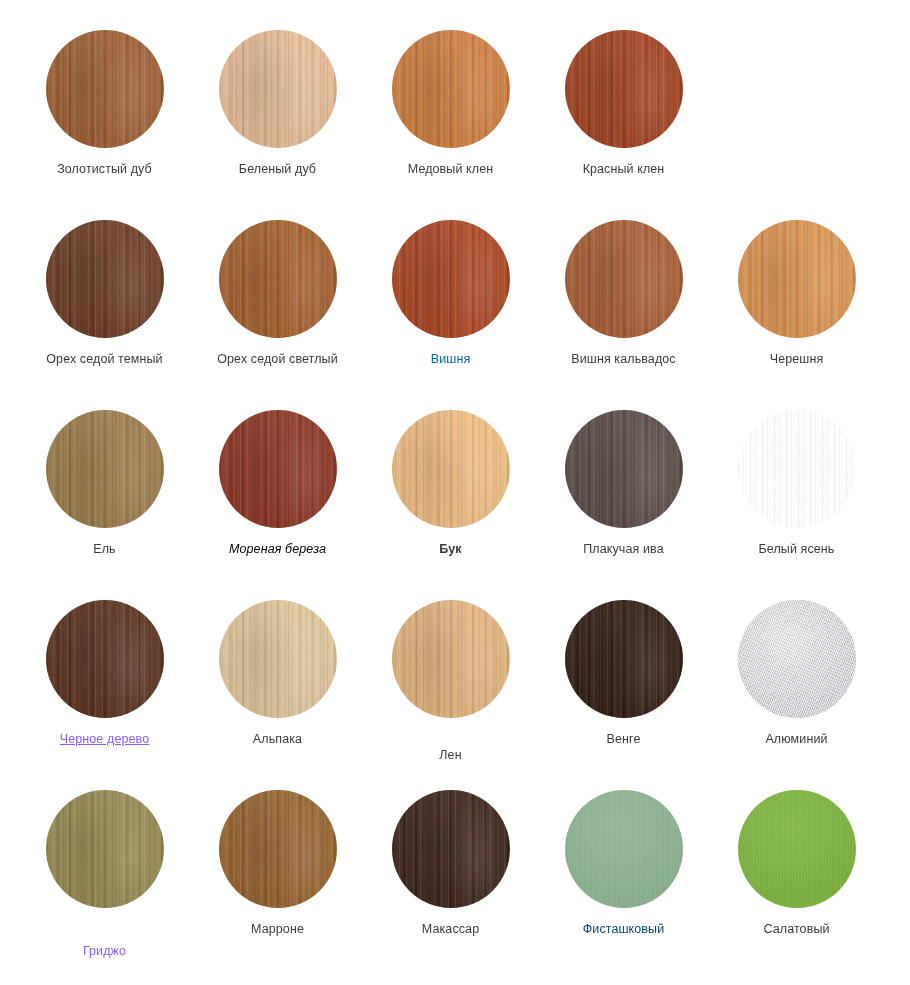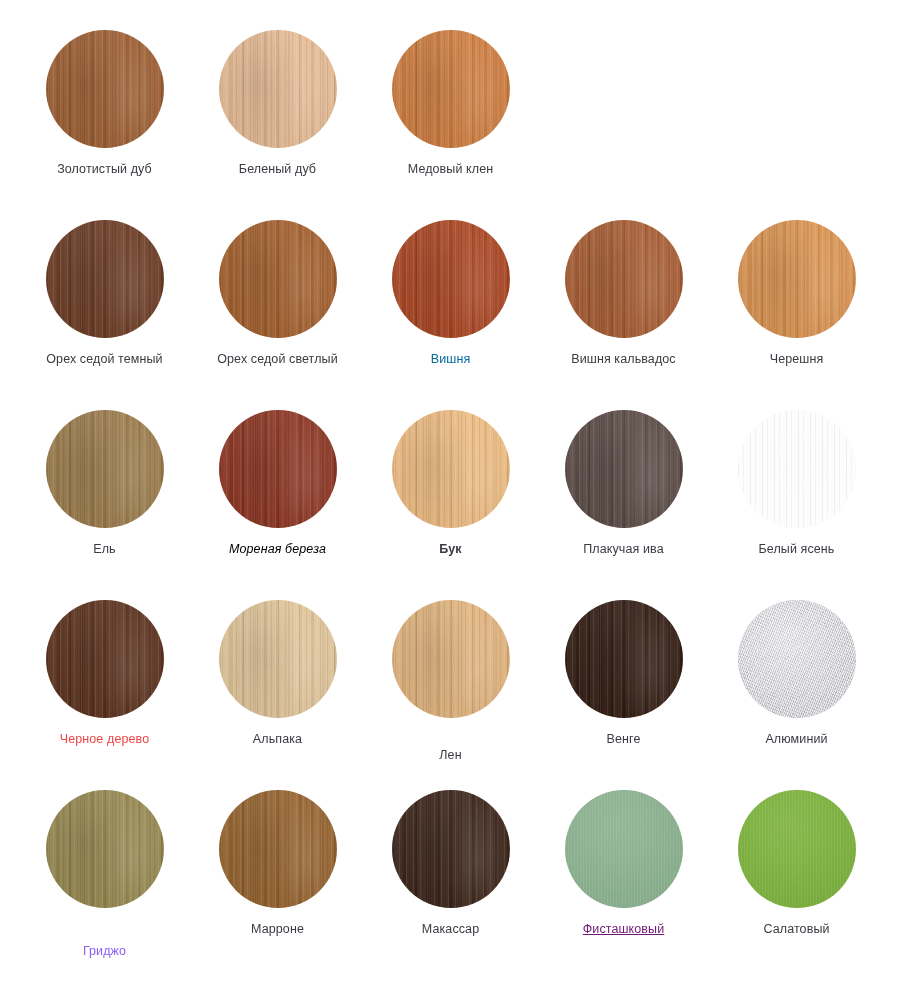--- a/index.html
+++ b/index.html
@@ -139,20 +139,26 @@
           <span class="grain"></span>
         </div>
       <div class="swatch-label" style="color: rgb(58, 58, 66);">Беленый дуб</div>
     </div>
     <div class="swatch-cell">
       <div class="swatch-disc" style="background-color: rgb(208, 125, 62);">
           <span class="grain"></span>
         </div>
       <div class="swatch-label" style="color: rgb(58, 58, 66);">Медовый клен</div>
     </div>
+    <div class="swatch-cell">
+      <div class="swatch-disc" style="background-color: rgb(162, 65, 30);">
+          <span class="grain"></span>
+        </div>
+      <div class="swatch-label" style="color: rgb(58, 58, 66);">Красный клен</div>
+    </div>
   </div>
 
   <div class="swatch-row">
     <div class="swatch-cell">
       <div class="swatch-disc" style="background-color: rgb(107, 58, 34);">
           <span class="grain"></span>
         </div>
       <div class="swatch-label" style="color: rgb(58, 58, 66);">Орех седой темный</div>
     </div>
     <div class="swatch-cell">
@@ -212,21 +218,21 @@
         </div>
       <div class="swatch-label" style="color: rgb(58, 58, 66);">Белый ясень</div>
     </div>
   </div>
 
   <div class="swatch-row">
     <div class="swatch-cell">
       <div class="swatch-disc" style="background-color: rgb(90, 47, 27);">
           <span class="grain"></span>
         </div>
-      <div class="swatch-label" style="color: #ef4444;">Черное дерево</div>
+      <div class="swatch-label" style="color: #8b5cf6; text-decoration: underline;">Черное дерево</div>
     </div>
     <div class="swatch-cell">
       <div class="swatch-disc" style="background-color: rgb(226, 198, 154);">
           <span class="grain"></span>
         </div>
       <div class="swatch-label" style="color: rgb(58, 58, 66);">Альпака</div>
     </div>
     <div class="swatch-cell">
       <div class="swatch-disc" style="background-color: rgb(227, 180, 125);">
           <span class="grain"></span>
@@ -263,21 +269,21 @@
     <div class="swatch-cell">
       <div class="swatch-disc" style="background-color: rgb(58, 34, 23);">
           <span class="grain"></span>
         </div>
       <div class="swatch-label" style="color: rgb(58, 58, 66);">Макассар</div>
     </div>
     <div class="swatch-cell">
       <div class="swatch-disc" style="background-color: rgb(140, 180, 145);">
           <span class="grain solid"></span>
         </div>
-      <div class="swatch-label" style="color: #701a75; text-decoration: underline;">Фисташковый</div>
+      <div class="swatch-label" style="color: #0c4a6e;">Фисташковый</div>
     </div>
     <div class="swatch-cell">
       <div class="swatch-disc" style="background-color: rgb(125, 180, 60);">
           <span class="grain solid"></span>
         </div>
       <div class="swatch-label" style="color: rgb(58, 58, 66);">Салатовый</div>
     </div>
   </div>
 
 </div>

